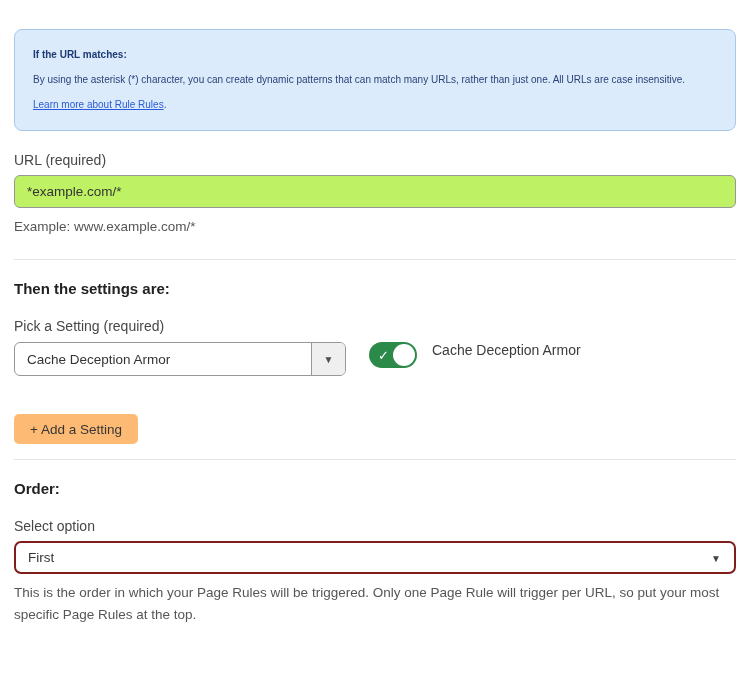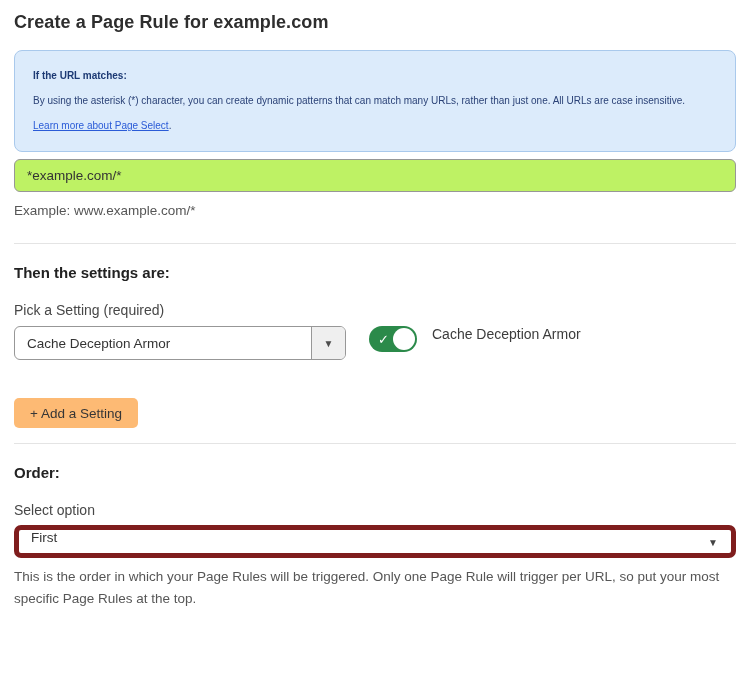--- a/index.html
+++ b/index.html
@@ -167,52 +167,52 @@
   }
   .add-setting-btn {
     margin-top: 38px;
   }
   
   .order-select {
     position: relative;
     margin-top: 7px;
     width: 100%;
     height: 33px;
-    border: 5px solid #7f1d1d;
+    border: 2px solid #7f1d1d;
     border-radius: 7px;
     background: #fff;
     display: flex;
-    align-items: flex-start;
+    align-items: center;
     padding: 0 12px;
     font-size: 13.5px;
     color: #343434;
     cursor: pointer;
   }
   .order-select .plain-caret {
     position: absolute;
     right: 13px;
     top: 50%;
     transform: translateY(-50%);
     font-size: 10px;
     color: #444;
   }
 </style>
 </head>
 <body>
 
 <div class="page">
 
-  <h1 class="page-title">Create a Page Rule for example.com</h1>
 
   <div class="info-box">
     <div class="info-heading">If the URL matches:</div>
     <div>By using the asterisk (*) character, you can create dynamic patterns that can match many URLs, rather than just one. All URLs are case insensitive.</div>
-    <div><a class="info-link">Learn more about Page Select</a><span>.</span></div>
+    <div><a class="info-link">Learn more about Rule Rules</a><span>.</span></div>
   </div>
 
+  <div class="field-label">URL (required)</div>
   <input class="text-input" type="text" value="*example.com/*" style="">
   <div class="helper-text">Example: www.example.com/*</div>
 
   <hr class="divider">
 
   <div class="section-heading">Then the settings are:</div>
 
   <div class="field-label">Pick a Setting (required)</div>
 
   <div class="setting-row">

